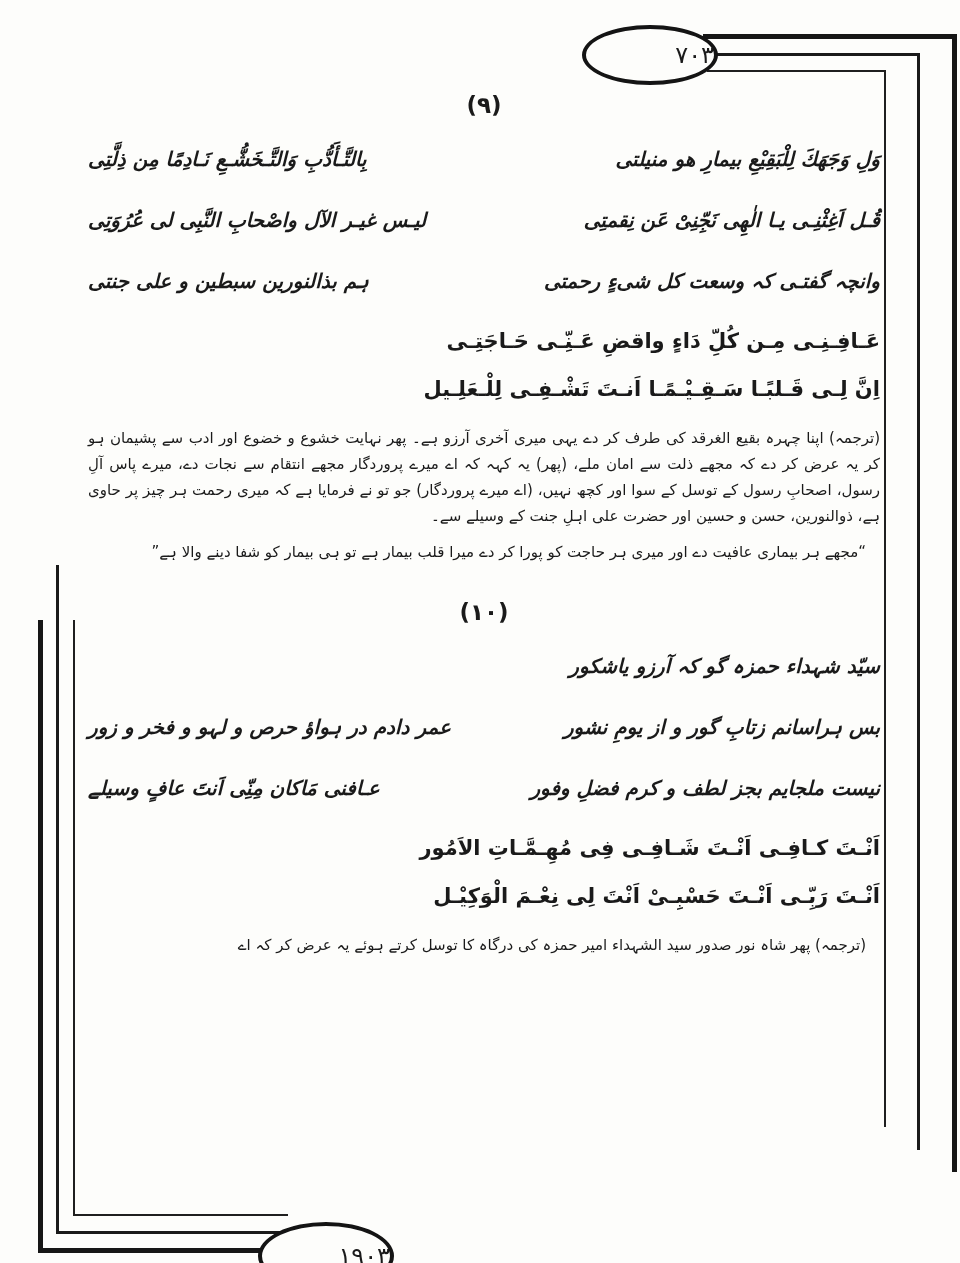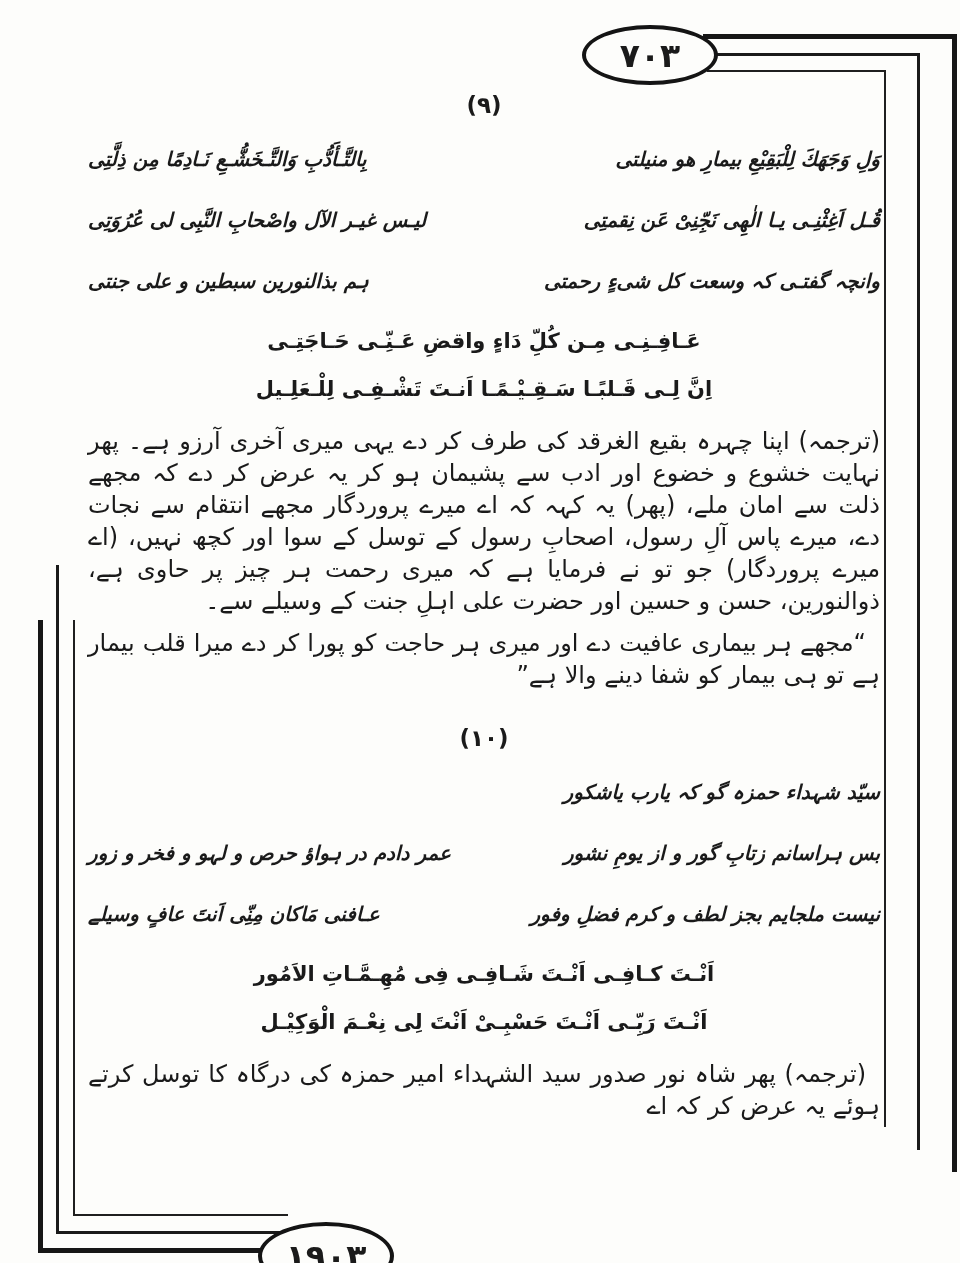--- a/index.html
+++ b/index.html
@@ -12,47 +12,47 @@
   
   .frame{position:absolute;pointer-events:none;}
   .tr-outer{top:34px;left:703px;width:249px;height:1133px;border-top:5px solid #161616;border-right:5px solid #161616;}
   .tr-mid  {top:53px;left:705px;width:212px;height:1094px;border-top:3px solid #1a1a1a;border-right:3px solid #1a1a1a;}
   .tr-inner{top:70px;left:707px;width:177px;height:1055px;border-top:2px solid #1f1f1f;border-right:2px solid #1f1f1f;}
   .bl-outer{left:38px;top:620px;width:294px;height:628px;border-left:5px solid #161616;border-bottom:5px solid #161616;}
   .bl-mid  {left:56px;top:565px;width:248px;height:666px;border-left:3px solid #1a1a1a;border-bottom:3px solid #1a1a1a;}
   .bl-inner{left:73px;top:620px;width:213px;height:594px;border-left:2px solid #1f1f1f;border-bottom:2px solid #1f1f1f;}
   
   .oval{
-    position:absolute;display:flex;align-items:center;justify-content:center;
+    position:absolute;display:flex;align-items:center;justify-content:flex-start;
     border:4px solid #141414;border-radius:50%;background:#fdfdfb;z-index:3;
-    font-size:33px;font-weight:bold;letter-spacing:2px;
+    font-size:24px;font-weight:normal;letter-spacing:2px;
   }
   .oval-top{left:582px;top:25px;width:128px;height:52px;}
   .oval-bottom{left:258px;top:1222px;width:128px;height:60px;}
   
   .content{
     position:absolute;top:92px;right:80px;left:88px;direction:rtl;z-index:2;
   }
   .section-marker{
     text-align:center;font-size:23px;font-weight:bold;margin:0 0 28px;
   }
   .section-marker.second{margin-top:34px;text-align:center;}
   .couplet-row{
     display:flex;justify-content:space-between;gap:10px;
     font-size:20px;font-weight:bold;line-height:1.35;
     margin-bottom:34px;white-space:nowrap;
   }
   .couplet-row.nastaliq{font-weight:600;}
   .hemi{display:inline-block;font-style:italic;}
   .center-line{
-    text-align:center;font-size:21px;font-weight:bold;
+    text-align:right;font-size:21px;font-weight:bold;
     margin:0 0 24px;white-space:nowrap;
   }
   .prose{
-    font-size:24px;line-height:32px;text-align:justify;
+    font-size:15px;line-height:26px;text-align:justify;
     margin:4px 0 8px;
   }
   .prose.quote{margin-top:10px;text-indent:14px;}
   .prose.single{text-indent:14px;margin-top:2px;}
 </style>
 </head>
 <body>
 
 <div class="page">
 
@@ -90,21 +90,21 @@
 
     <div class="center-line">عَـافِـنِـى مِـن كُلِّ دَاءٍ واقضِ عَـنِّـى حَـاجَتِـى</div>
     <div class="center-line">اِنَّ لِـى قَـلبًـا سَـقِـيْـمًـا اَنـتَ تَشْـفِـى لِلْـعَلِـيل</div>
 
     <p class="prose">(ترجمہ) اپنا چہرہ بقیع الغرقد کی طرف کر دے یہی میری آخری آرزو ہے۔ پھر نہایت خشوع و خضوع اور ادب سے پشیمان ہو کر یہ عرض کر دے کہ مجھے ذلت سے امان ملے، (پھر) یہ کہہ کہ اے میرے پروردگار مجھے انتقام سے نجات دے، میرے پاس آلِ رسول، اصحابِ رسول کے توسل کے سوا اور کچھ نہیں، (اے میرے پروردگار) جو تو نے فرمایا ہے کہ میری رحمت ہر چیز پر حاوی ہے، ذوالنورین، حسن و حسین اور حضرت علی اہلِ جنت کے وسیلے سے۔</p>
     <p class="prose quote">“مجھے ہر بیماری عافیت دے اور میری ہر حاجت کو پورا کر دے میرا قلب بیمار ہے تو ہی بیمار کو شفا دینے والا ہے”</p>
 
     <div class="section-marker second">(۱۰)</div>
 
     <div class="couplet-row nastaliq">
-      <span class="hemi">سیّد شہداء حمزہ گو کہ یارب یاشکور</span>
+      <span class="hemi">سیّد شہداء حمزہ گو کہ آرزو یاشکور</span>
     </div>
     <div class="couplet-row nastaliq">
       <span class="hemi">بس ہراسانم زتابِ گور و از یومِ نشور</span>
       <span class="hemi">عمر دادم در ہواؤ حرص و لہو و فخر و زور</span>
     </div>
     <div class="couplet-row nastaliq">
       <span class="hemi">نیست ملجایم بجز لطف و کرم فضلِ وفور</span>
       <span class="hemi">عـافنى مَاكان مِنِّى اَنتَ عافٍ وسیلے</span>
     </div>
 

